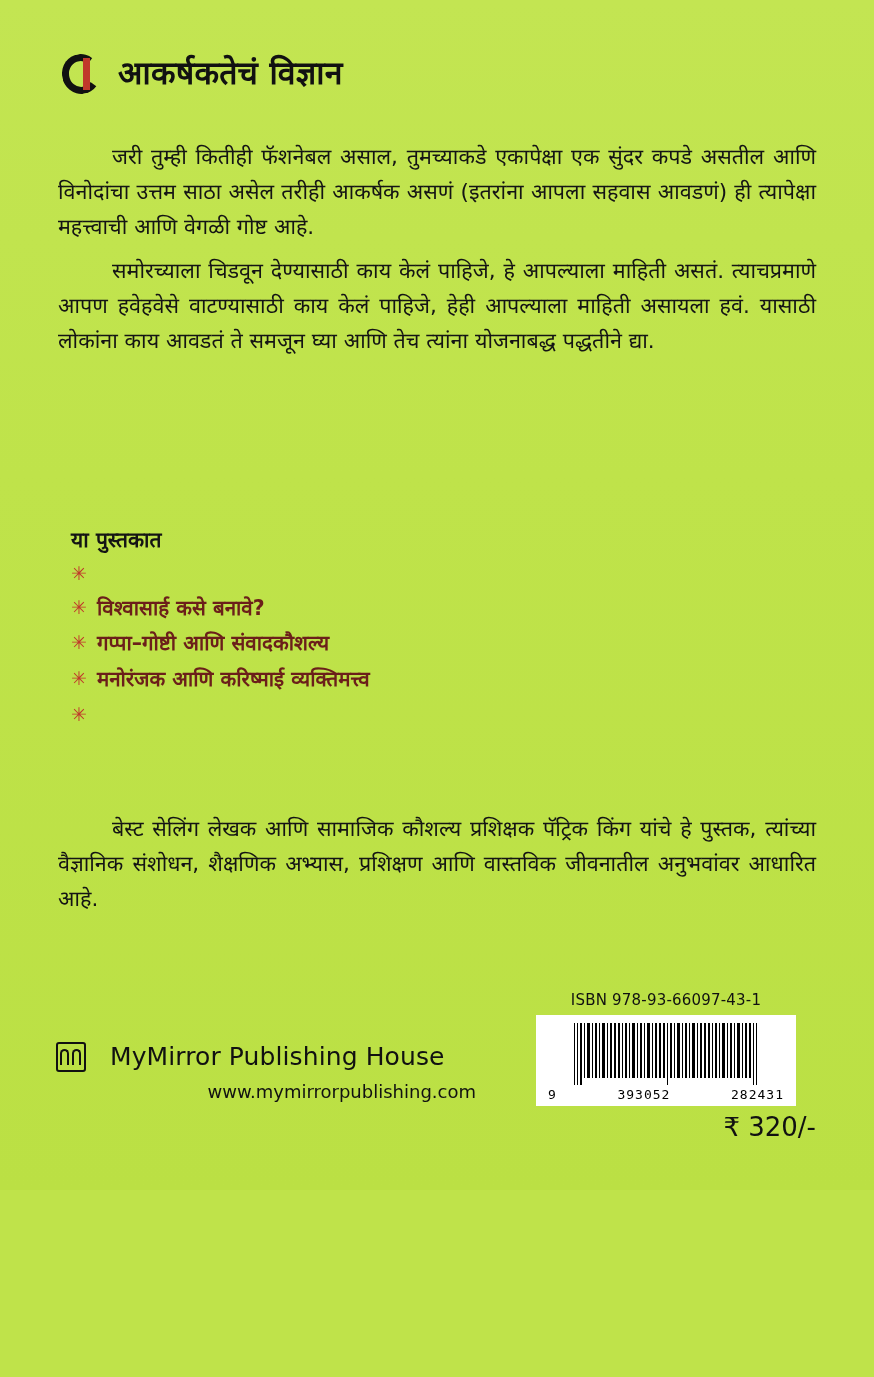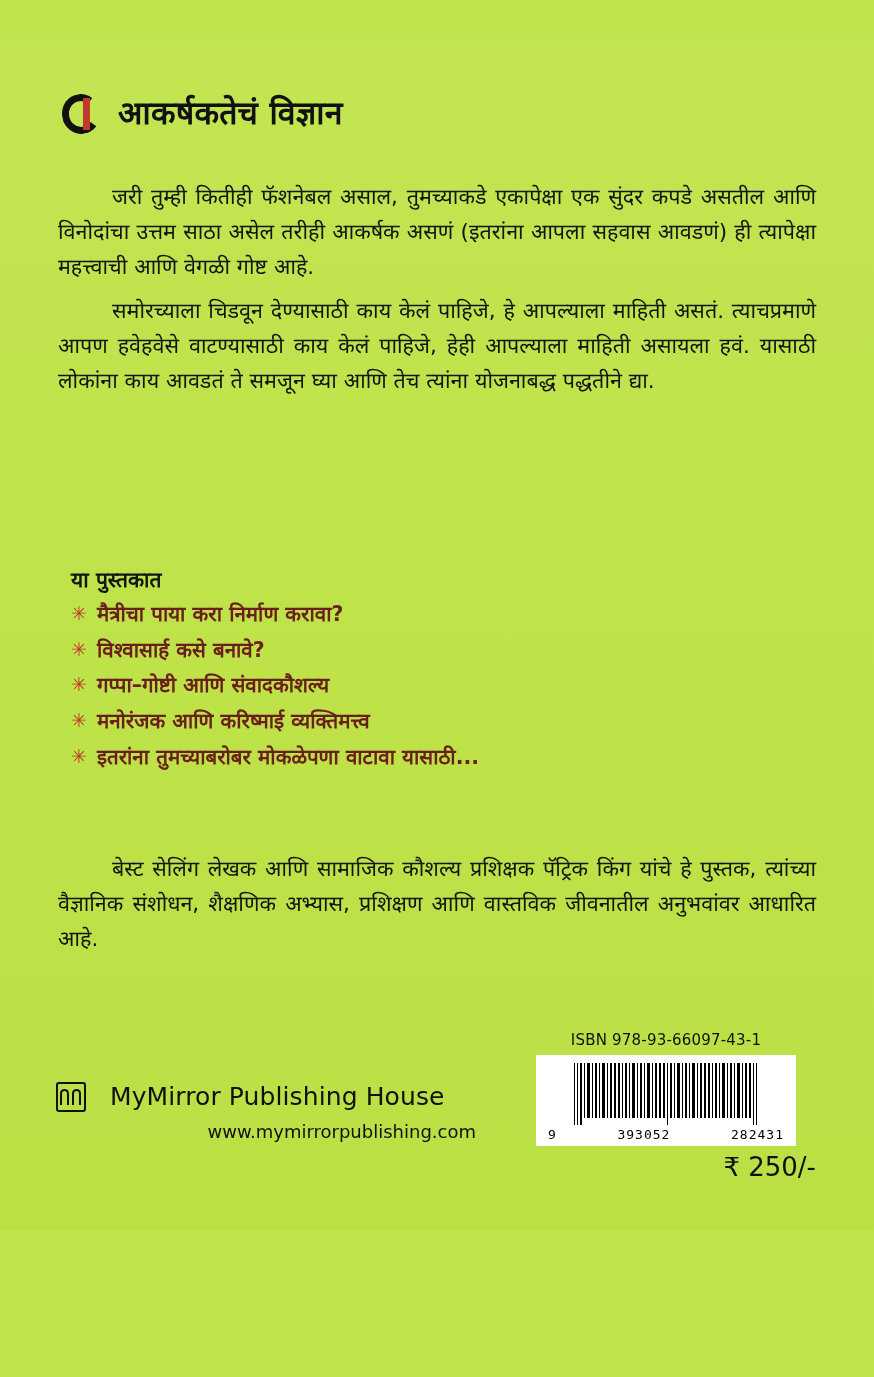--- a/index.html
+++ b/index.html
@@ -15,21 +15,20 @@
     color: #1a1a1a;
     overflow: hidden;
     position: relative;
   }
   .page {
     position: relative;
     width: 874px;
     height: 1190px;
     padding: 0;
     background: linear-gradient(180deg, #c3e552 0%, #bfe34a 40%, #bbe044 100%);
-    margin-top: 40px;
   }
 
   
   .title-row {
     position: absolute;
     left: 62px;
     top: 52px;
     display: flex;
     align-items: center;
     gap: 14px;
@@ -271,37 +270,35 @@
   <div class="body-block">
     <p class="para">जरी तुम्ही कितीही फॅशनेबल असाल, तुमच्याकडे एकापेक्षा एक सुंदर कपडे असतील आणि विनोदांचा उत्तम साठा असेल तरीही आकर्षक असणं (इतरांना आपला सहवास आवडणं) ही त्यापेक्षा महत्त्वाची आणि वेगळी गोष्ट आहे.</p>
     <p class="para second">समोरच्याला चिडवून देण्यासाठी काय केलं पाहिजे, हे आपल्याला माहिती असतं. त्याचप्रमाणे आपण हवेहवेसे वाटण्यासाठी काय केलं पाहिजे, हेही आपल्याला माहिती असायला हवं. यासाठी लोकांना काय आवडतं ते समजून घ्या आणि तेच त्यांना योजनाबद्ध पद्धतीने द्या.</p>
   </div>
 
   <div class="contents">
     <div class="contents-heading">या पुस्तकात</div>
     <ul>
       <li>
         <span class="bullet-star">✳</span>
-        <span class="item-text">मैत्रीचा पाया करा निर्माण करावा?</span>
       </li>
       <li>
         <span class="bullet-star">✳</span>
         <span class="item-text">विश्वासार्ह कसे बनावे?</span>
       </li>
       <li>
         <span class="bullet-star">✳</span>
         <span class="item-text">गप्पा–गोष्टी आणि संवादकौशल्य</span>
       </li>
       <li>
         <span class="bullet-star">✳</span>
         <span class="item-text">मनोरंजक आणि करिष्माई व्यक्तिमत्त्व</span>
       </li>
       <li>
         <span class="bullet-star">✳</span>
-        <span class="item-text">इतरांना तुमच्याबरोबर मोकळेपणा वाटावा यासाठी...</span>
       </li>
     </ul>
   </div>
 
   <div class="blurb">
     <p>बेस्ट सेलिंग लेखक आणि सामाजिक कौशल्य प्रशिक्षक पॅट्रिक किंग यांचे हे पुस्तक, त्यांच्या वैज्ञानिक संशोधन, शैक्षणिक अभ्यास, प्रशिक्षण आणि वास्तविक जीवनातील अनुभवांवर आधारित आहे.</p>
   </div>
 
   <div class="publisher">
     <div class="pub-row">
@@ -371,15 +368,15 @@
           <span style="width: 1px; height: 100%; align-self: flex-start;"></span>
         </div>
       <div class="barcode-digits">
         <span>9</span>
         <span>393052</span>
         <span>282431</span>
       </div>
     </div>
   </div>
 
-  <div class="price">₹ 250/-</div>
+  <div class="price">₹ 320/-</div>
 
 </div>
 
 </body></html>

